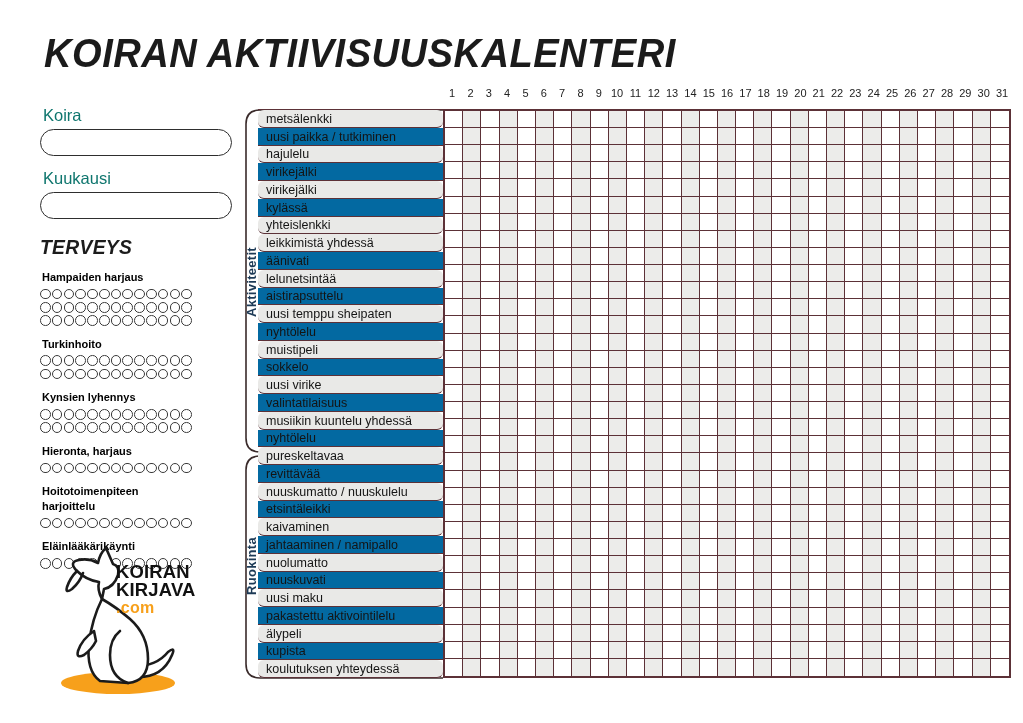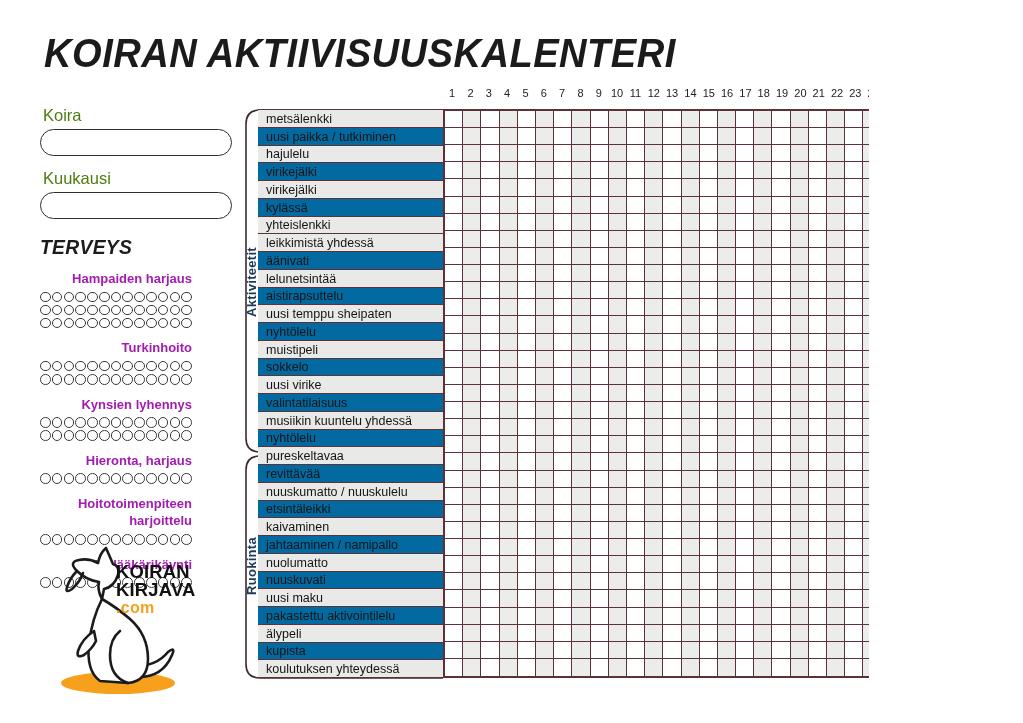--- a/index.html
+++ b/index.html
@@ -6,56 +6,56 @@
     --maroon:#5c3137;
     --cell-shade:#ececea;
     --row-shade:#e9e9e7;
     --navy:#1d3a56;
     --orange:#f7a01b;
     --ink:#1c1c1c;
   }
   *{margin:0;padding:0;box-sizing:border-box;}
   html,body{background:#fff;}
   body{font-family:"Liberation Sans",sans-serif;color:var(--ink);}
-  #page{position:relative;width:869px;height:723px;background:#fff;overflow:hidden;}
+  #page{position:relative;width:1023px;height:723px;background:#fff;overflow:hidden;}
 
   
   .title{position:absolute;left:44px;top:30px;font-size:41px;font-weight:800;font-style:italic;
          letter-spacing:.5px;transform:scaleX(.93);transform-origin:left;white-space:nowrap;color:#1b1b1b;}
 
   
   .left-panel{position:absolute;left:40px;top:106px;width:212px;}
-  .field-label{font-size:16.5px;color:#4d7c0f;margin:0 0 4px 3px;}
+  .field-label{font-size:16.5px;color:#0f766e;margin:0 0 4px 3px;}
   .pill{display:block;width:192px;height:27px;border:1.4px solid #2e2e2e;border-radius:14px;
         background:#fff;margin-bottom:13px;outline:none;font:inherit;padding:0 10px;}
   .terveys-heading{margin-top:16px;font-size:21px;font-weight:800;font-style:italic;
         letter-spacing:.3px;transform:scaleX(.92);transform-origin:left;}
   .tv-item{margin-top:11px;}
-  .tv-label{font-size:13px;font-weight:700;color:#a21caf;margin:0 0 4px 2px;max-width:150px;line-height:1.35;text-align:right;}
+  .tv-label{font-size:11px;font-weight:700;color:#000000;margin:0 0 4px 2px;max-width:150px;line-height:1.35;}
   .circle-row{display:flex;margin-bottom:2.5px;}
   .circle{width:10.6px;height:10.6px;border:1.4px solid #3b3b3b;border-radius:50%;
           margin-right:1.2px;background:#fff;flex:0 0 auto;}
 
   
   .logo{position:absolute;left:52px;top:543px;width:190px;height:158px;}
   .logo svg{position:absolute;left:4px;top:0;}
   .logo-text{position:absolute;left:64px;top:20px;line-height:18px;}
   .logo-line{font-size:19px;font-weight:800;letter-spacing:.2px;transform:scaleX(.97);transform-origin:left;color:#111;}
   .logo-com{font-size:16px;font-weight:700;color:var(--orange);letter-spacing:.3px;}
 
   
   .day-header{position:absolute;left:443px;top:87px;width:568px;height:18px;display:flex;}
   .day-num{flex:1;text-align:center;font-size:11px;color:#222;}
 
   
   .labels-col{position:absolute;left:258px;top:109px;width:185px;height:569px;
               display:flex;flex-direction:column;border-top:1.4px solid var(--maroon);}
   .label-row{flex:1;font-size:12.5px;color:#141414;padding:1px 2px 0 8px;white-space:nowrap;
              overflow:hidden;border-bottom:1.2px solid var(--maroon);background:#0369a1;display:flex;align-items:center;}
-  .label-row.shade{background:var(--row-shade);}
+  .label-row.shade{background:var(--row-shade);border-radius:6px;}
 
   
   .grid{position:absolute;left:443px;top:109px;width:568px;height:569px;
         display:grid;grid-template-columns:repeat(31,1fr);grid-template-rows:repeat(33,1fr);
         border:2px solid var(--maroon);background:#fff;}
   .cell{border-right:1.4px solid var(--maroon);border-bottom:1.4px solid var(--maroon);background:#fff;}
   .cell.shade{background:var(--cell-shade);}
   .cell.last-c{border-right:none;}
   .cell.last-r{border-bottom:none;}
 

